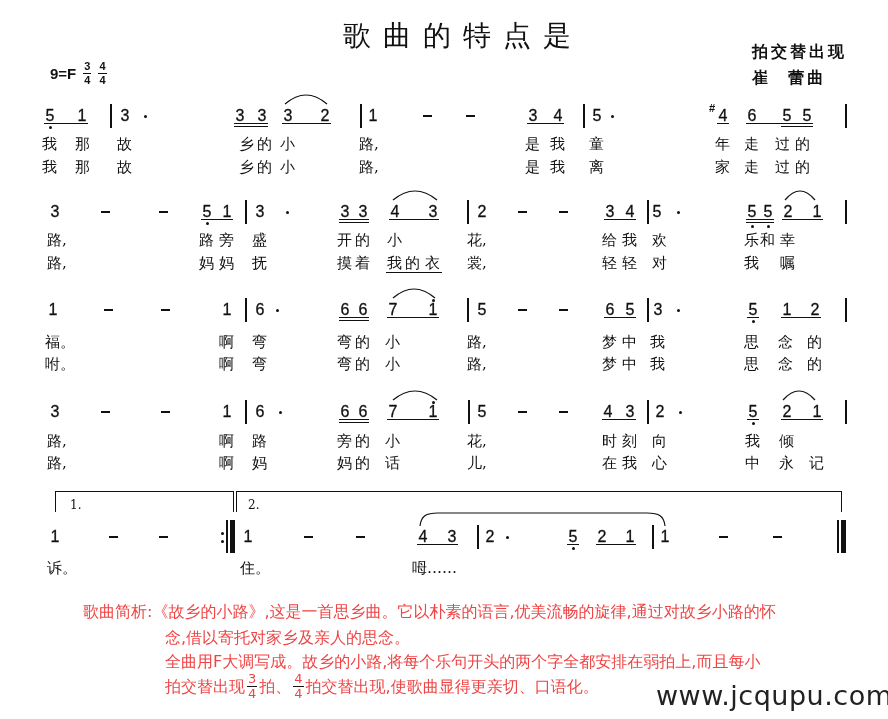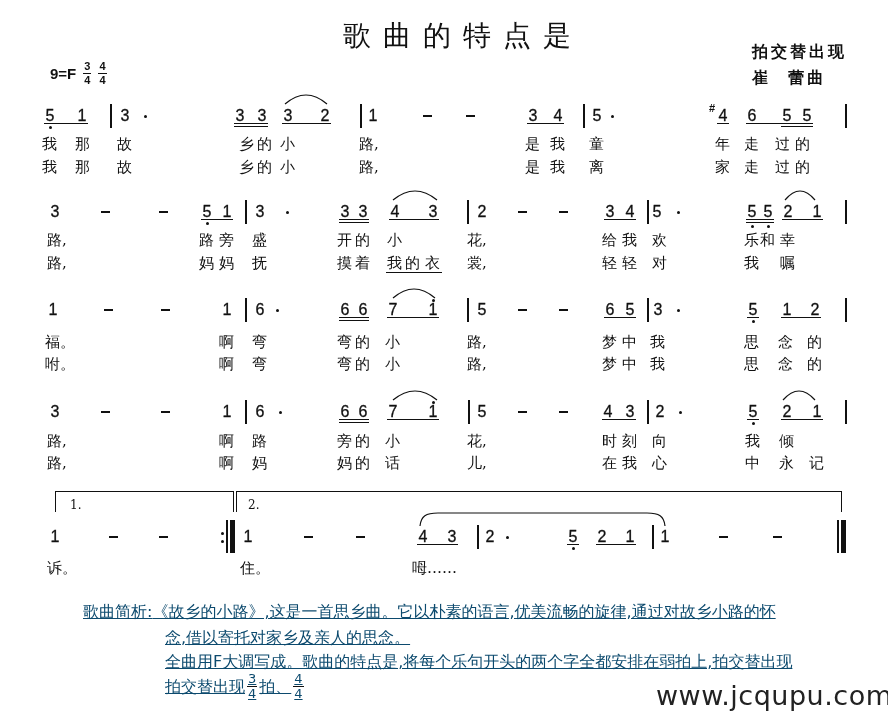--- a/index.html
+++ b/index.html
@@ -46,21 +46,21 @@
     line-height:18px; white-space:nowrap; color:#111;
   }
   .volta {
     position:absolute; border-top:1.2px solid #111; border-left:1.2px solid #111;
     border-right:1.2px solid #111; height:20px;
   }
   .volta-label { position:absolute; font-family:"DejaVu Serif", serif; font-size:12px; line-height:14px; }
 
   .desc {
     position:absolute; font-family:"DejaVu Sans", sans-serif; font-size:16px;
-    line-height:22px; white-space:nowrap; color:#0c4a6e;text-decoration:underline;
+    line-height:22px; white-space:nowrap; color:#ef4444;
   }
   .desc .frac { font-weight:normal; font-size:13px; line-height:12px; margin:0 2px; vertical-align:middle; }
   #line4 { display:flex; align-items:center; }
   #watermark {
     position:absolute; left:656px; top:680px; font-family:"DejaVu Sans", sans-serif;
     font-size:27px; line-height:32px; color:#222; letter-spacing:0.5px; white-space:nowrap;
   }
 </style>
 </head>
 <body>
@@ -368,27 +368,28 @@
     <path d="M393 298 Q414 280 435 298" fill="none" stroke="#111" stroke-width="1.2"></path>
     <path d="M393 400 Q415 382 437 400" fill="none" stroke="#111" stroke-width="1.2"></path>
     <path d="M783 400 Q799 382 815 400" fill="none" stroke="#111" stroke-width="1.2"></path>
     <path d="M420 526 C421 516, 426 513, 438 513 L647 513 C659 513, 664 516, 665 526" fill="none" stroke="#111" stroke-width="1.2"></path>
   </svg>
 
 <div class="desc" style="left:83px; top:601px;">
   <span>歌曲简析:</span><span>《故乡的小路》,这是一首思乡曲。它以朴素的语言,优美流畅的旋律,通过对故乡小路的怀</span>
 </div>
 <div class="desc" style="left:165px; top:627px;">念,借以寄托对家乡及亲人的思念。</div>
-<div class="desc" style="left:165px; top:651px;">全曲用F大调写成。歌曲的特点是,将每个乐句开头的两个字全都安排在弱拍上,拍交替出现</div>
+<div class="desc" style="left:165px; top:651px;">全曲用F大调写成。故乡的小路,将每个乐句开头的两个字全都安排在弱拍上,而且每小</div>
 <div class="desc" id="line4" style="left:165px; top:673px;">
   <span>拍交替出现</span>
   <span class="frac">
     <span class="num">3</span>
     <span class="den">4</span>
   </span>
   <span>拍、</span>
   <span class="frac">
     <span class="num">4</span>
     <span class="den">4</span>
   </span>
+  <span>拍交替出现,使歌曲显得更亲切、口语化。</span>
 </div>
 
 <div id="watermark">www.jcqupu.com</div>
 
 </body></html>

